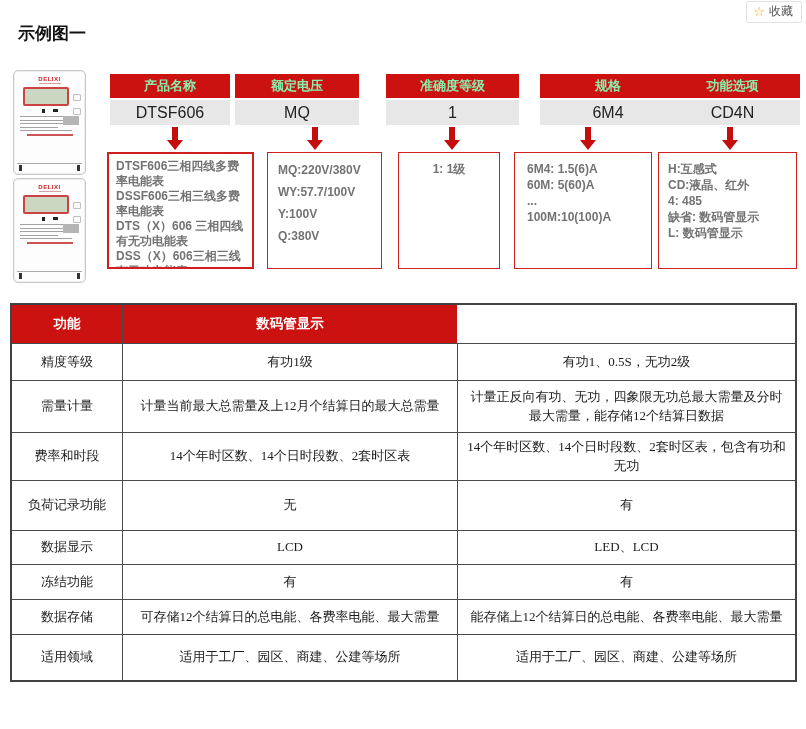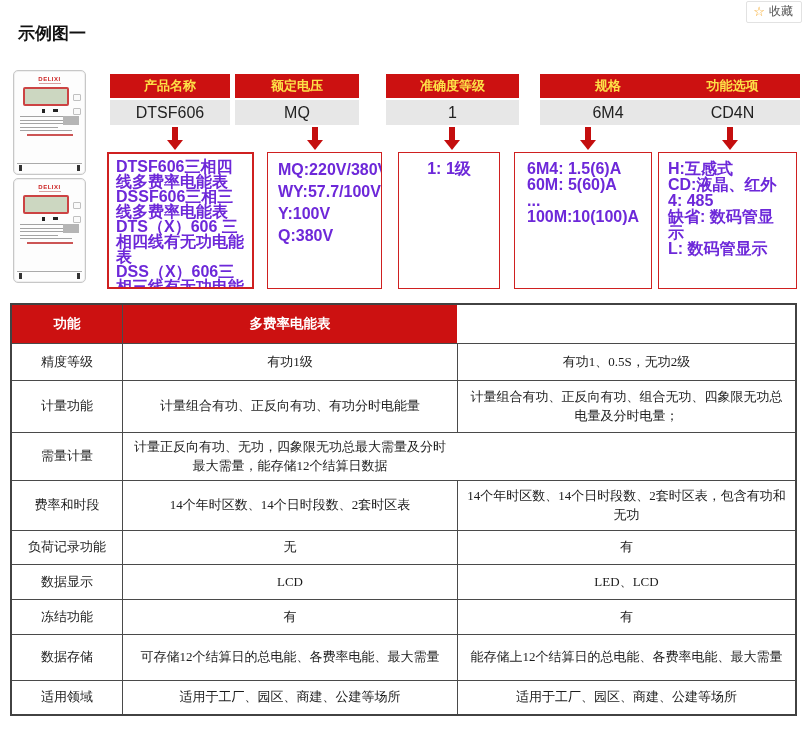--- a/index.html
+++ b/index.html
@@ -10,33 +10,33 @@
   
   .fav-btn { position:absolute; top:1px; right:4px; display:flex; align-items:center; gap:4px;
     border:1px solid #e2e2e2; background:#fff; border-radius:2px; padding:1px 8px 2px 6px;
     font-size:12px; color:#555; cursor:pointer; }
   .fav-btn .star { color:#f5a623; font-size:13px; line-height:14px; }
   .page-title { position:absolute; left:18px; top:22px; font-size:17px; font-weight:700; color:#111; }
 
   
   .diagram { position:absolute; left:0; top:0; width:806px; height:300px; }
   .dhead, .dval { position:absolute; display:flex; align-items:center; justify-content:center; }
-  .dhead { top:74px; height:24px; background:#cc1111; color:#fde047; font-weight:700; font-size:13px; }
+  .dhead { top:74px; height:24px; background:#cc1111; color:#86efac; font-weight:700; font-size:13px; }
   .dval  { top:100px; height:25px; background:#e7e7e7; color:#222; font-size:16px; }
   .dc1{left:110px;width:120px} .dc2{left:235px;width:124px} .dc3{left:386px;width:133px}
   .dc4{left:540px;width:136px} .dc5{left:665px;width:135px}
 
   .darrow { position:absolute; top:127px; width:16px; height:23px; }
   .darrow::before { content:""; position:absolute; left:5px; top:0; width:6px; height:13px; background:#c40e0e; }
   .darrow::after  { content:""; position:absolute; left:0; top:13px; border-left:8px solid transparent;
     border-right:8px solid transparent; border-top:10px solid #c40e0e; }
   .da1{left:167px} .da2{left:307px} .da3{left:444px} .da4{left:580px} .da5{left:722px}
 
-  .dbox { position:absolute; top:152px; height:137px; border:1px solid #cf2020; background:#fff;
-    font-size:16px; font-weight:700; color:#6d28d9; overflow:hidden; }
+  .dbox { position:absolute; top:152px; height:117px; border:1px solid #cf2020; background:#fff;
+    font-size:12px; font-weight:700; color:#737373; overflow:hidden; }
   .db1 { left:107px; width:147px; padding:5px 7px; line-height:15px; border-width:2px; }
   .db2 { left:267px; width:115px; padding:9px 10px; }
   .db2 .dline { line-height:16px; margin-bottom:6px; }
   .db3 { left:398px; width:102px; padding:8px 0; text-align:center; }
   .db3 .dline { line-height:16px; }
   .db4 { left:514px; width:138px; padding:8px 12px; }
   .db4 .dline { line-height:16px; }
   .db5 { left:658px; width:139px; padding:8px 9px; }
   .db5 .dline { line-height:16px; }
 
@@ -179,34 +179,30 @@
         <div class="dline">CD:液晶、红外</div>
         <div class="dline">4: 485</div>
         <div class="dline">缺省: 数码管显示</div>
         <div class="dline">L: 数码管显示</div>
       </div>
     </div>
 
   <div class="spec-table" id="spec-table">
       <div class="srow sheader">
         <div class="scell">功能</div>
-        <div class="scell">多费率电能表</div>
+        <div class="scell">数码管显示</div>
       </div>
       <div class="srow">
         <div class="scell rowlabel">精度等级</div>
         <div class="scell">有功1级</div>
         <div class="scell">有功1、0.5S，无功2级</div>
       </div>
       <div class="srow">
-        <div class="scell rowlabel">计量功能</div>
-        <div class="scell">计量组合有功、正反向有功、有功分时电能量</div>
-        <div class="scell">计量组合有功、正反向有功、组合无功、四象限无功总电量及分时电量；</div>
-      </div>
-      <div class="srow">
         <div class="scell rowlabel">需量计量</div>
+        <div class="scell">计量当前最大总需量及上12月个结算日的最大总需量</div>
         <div class="scell">计量正反向有功、无功，四象限无功总最大需量及分时最大需量，能存储12个结算日数据</div>
       </div>
       <div class="srow">
         <div class="scell rowlabel">费率和时段</div>
         <div class="scell">14个年时区数、14个日时段数、2套时区表</div>
         <div class="scell">14个年时区数、14个日时段数、2套时区表，包含有功和无功</div>
       </div>
       <div class="srow">
         <div class="scell rowlabel">负荷记录功能</div>
         <div class="scell">无</div>

